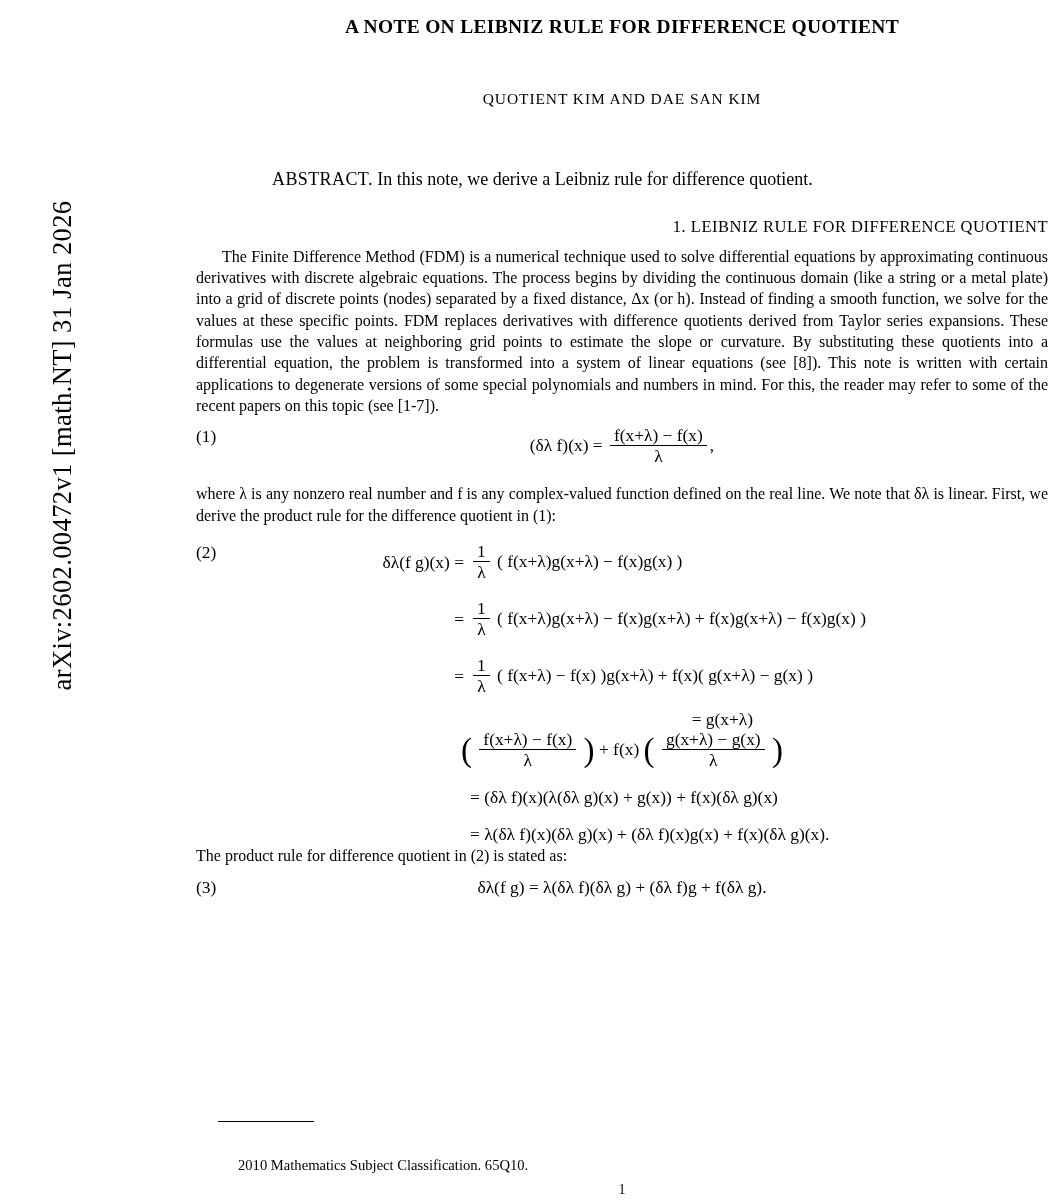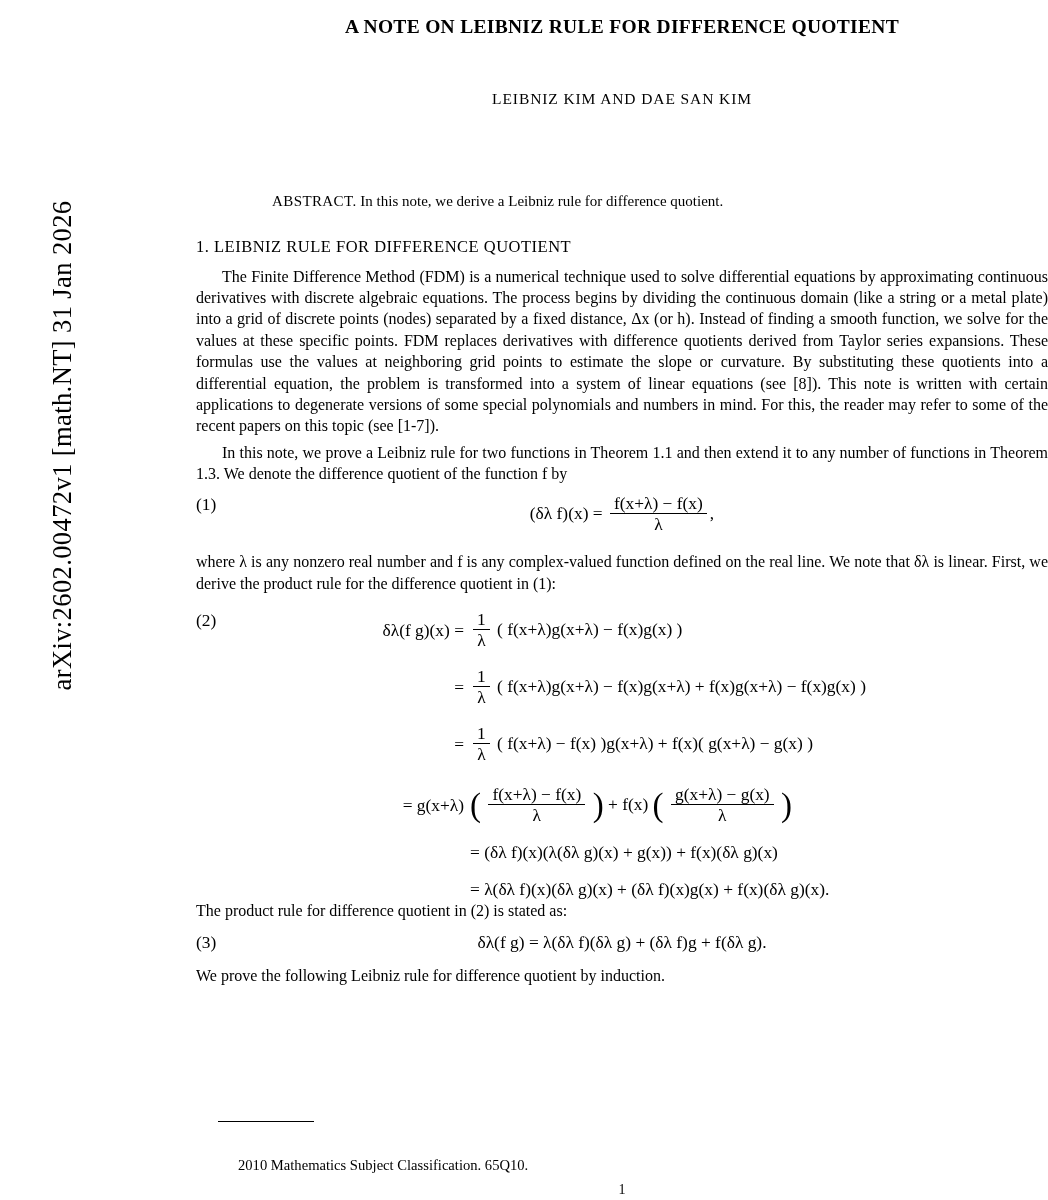--- a/index.html
+++ b/index.html
@@ -49,33 +49,33 @@
     margin-top: 16px;
   }
   .authors {
     text-align: center;
     font-size: 15.5px;
     letter-spacing: 0.9px;
     margin-top: 52px;
   }
 
   .abstract {
-    margin-top: 84px;
+    margin-top: 60px;
     padding: 0 108px 0 76px;
-    font-size: 15px;
+    font-size: 18px;
     line-height: 1.25;
     text-align: justify;
   }
   .sc {
     font-variant: small-caps;
     letter-spacing: 0.4px;
   }
 
   .section-head {
-    text-align: left;
+    text-align: right;
     margin-top: 26px;
     font-size: 16.5px;
     font-variant: small-caps;
     letter-spacing: 0.5px;
   }
 
   p.body {
     font-size: 16px;
     line-height: 1.335;
     text-align: justify;
@@ -131,21 +131,21 @@
     margin-top: 16px;
   }
   .align-lhs {
     width: 268px;
     text-align: right;
     padding-right: 6px;
   }
   .align-rhs {
     text-align: left;
   }
-  .align-row.big { margin-top: 20px; }
+  .align-row.big { margin-top: 12px; flex-direction: column; }
 
   .footnote-rule {
     position: absolute;
     left: 22px;
     bottom: 78px;
     width: 96px;
     border-top: 1px solid #000;
   }
   .footnotes {
     position: absolute;
@@ -169,35 +169,34 @@
 </style>
 </head>
 <body>
 
 <div id="arxiv-stamp">arXiv:2602.00472v1  [math.NT]  31 Jan 2026</div>
 
 <div id="page">
 
   <div class="title">A NOTE ON LEIBNIZ RULE FOR DIFFERENCE QUOTIENT</div>
 
-  <div class="authors">LEIBNIZ KIM AND DAE SAN KIM</div>
+  <div class="authors">QUOTIENT KIM AND DAE SAN KIM</div>
 
   <div class="abstract">
     <span class="sc">ABSTRACT.</span>
     <span>In this note, we derive a Leibniz rule for difference quotient.</span>
   </div>
 
   <div class="section-head">
     <span>1.</span>
     <span>LEIBNIZ RULE FOR DIFFERENCE QUOTIENT</span>
   </div>
 
   <p class="body">The Finite Difference Method (FDM) is a numerical technique used to solve differential equations by approximating continuous derivatives with discrete algebraic equations. The process begins by dividing the continuous domain (like a string or a metal plate) into a grid of discrete points (nodes) separated by a fixed distance, Δx (or h). Instead of finding a smooth function, we solve for the values at these specific points. FDM replaces derivatives with difference quotients derived from Taylor series expansions. These formulas use the values at neighboring grid points to estimate the slope or curvature. By substituting these quotients into a differential equation, the problem is transformed into a system of linear equations (see [8]). This note is written with certain applications to degenerate versions of some special polynomials and numbers in mind. For this, the reader may refer to some of the recent papers on this topic (see [1-7]).</p>
 
-  <p class="body tight">In this note, we prove a Leibniz rule for two functions in Theorem 1.1 and then extend it to any number of functions in Theorem 1.3. We denote the difference quotient of the function f by</p>
 
   <div class="eqline">
     <span class="eqnum">(1)</span>
     <div class="eqbody">
       <span>(δλ f)(x) =</span>
       <span class="frac">
         <span class="num">f(x+λ) − f(x)</span>
         <span class="den">λ</span>
       </span><span>,</span>
     </div>
@@ -272,21 +271,20 @@
     </div>
   </div>
 
   <p class="body noindent" style="margin-top:0">The product rule for difference quotient in (2) is stated as:</p>
 
   <div class="eqline">
     <span class="eqnum">(3)</span>
     <div class="eqbody">δλ(f g) = λ(δλ f)(δλ g) + (δλ f)g + f(δλ g).</div>
   </div>
 
-  <p class="body noindent" style="margin-top:12px">We prove the following Leibniz rule for difference quotient by induction.</p>
 
   <div class="footnote-rule"></div>
   <div class="footnotes">
     <div class="fn">
       <span>2010</span>
       <span class="it">Mathematics Subject Classification.</span>
       <span>65Q10.</span>
     </div>
   </div>
 

